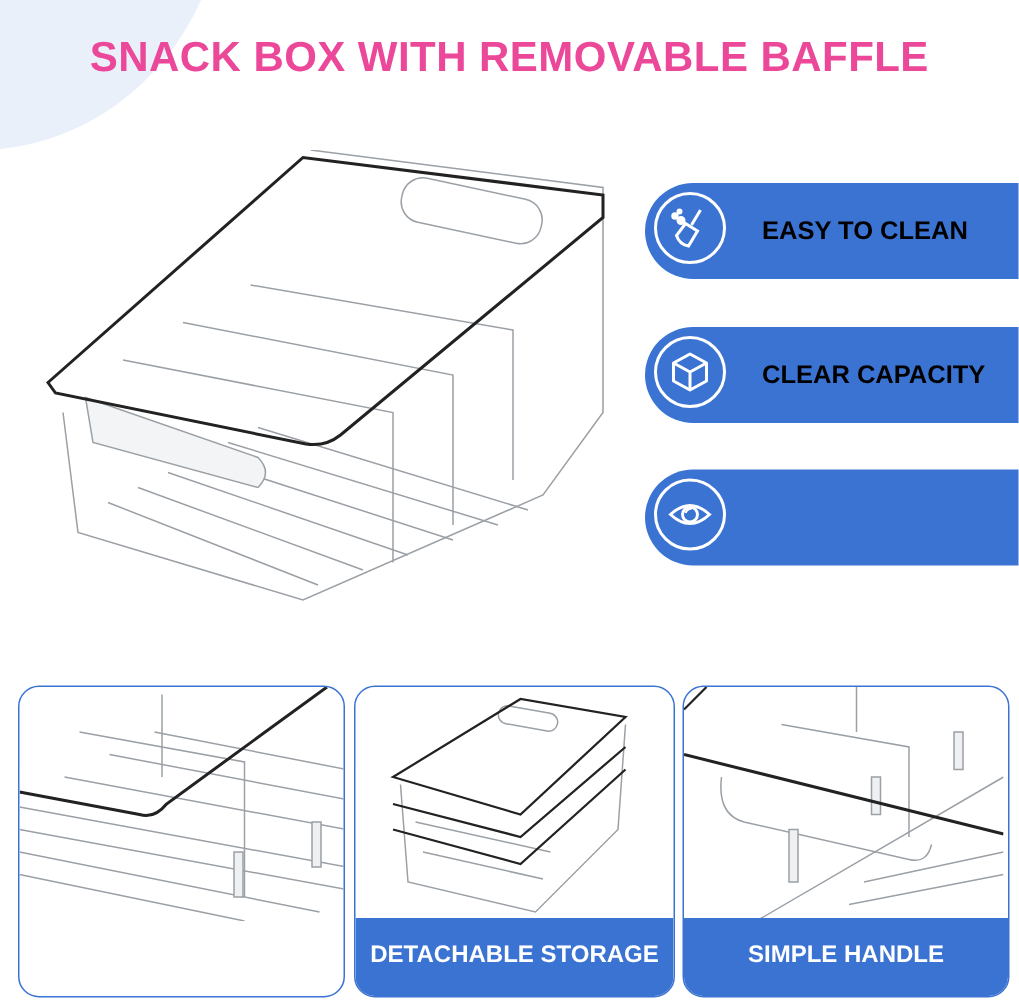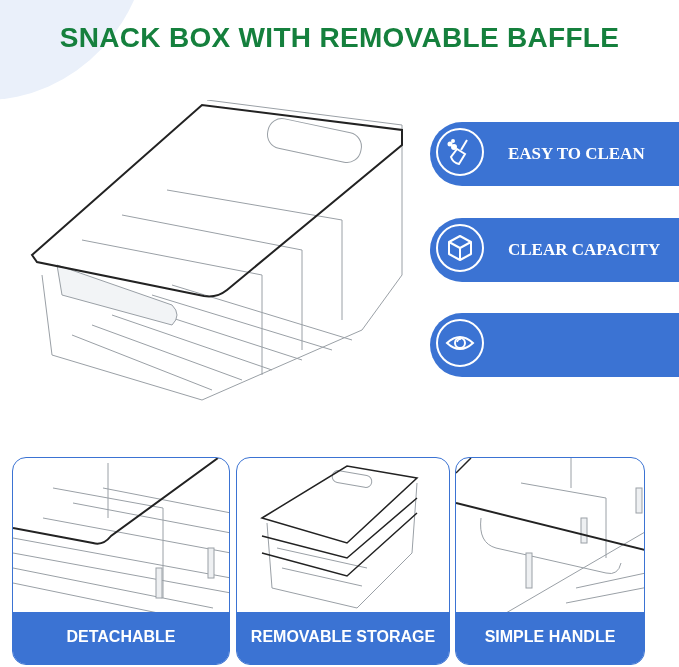--- a/index.html
+++ b/index.html
@@ -1,22 +1,22 @@
 <!DOCTYPE html>
 <html><head>
 <meta charset="utf-8">
 <style>
   html,body{margin:0;padding:0;}
   body{width:679px;height:667px;position:relative;overflow:hidden;background:#ffffff;font-family:"Liberation Sans",sans-serif;}
   .bg-blob{position:absolute;left:-180px;top:-250px;width:330px;height:350px;border-radius:50%;background:#eaf0fa;}
-  .title{position:absolute;left:0;top:22px;width:679px;text-align:center;font-weight:bold;font-size:28px;color:#15803d;letter-spacing:0.3px;transform:scaleX(1.0);}
+  .title{position:absolute;left:0;top:22px;width:679px;text-align:center;font-weight:bold;font-size:28px;color:#ec4899;letter-spacing:0.3px;transform:scaleX(1.0);}
   .hero{position:absolute;left:12px;top:100px;width:400px;height:320px;}
   .pill{position:absolute;left:430px;width:260px;height:64px;background:#3b73d3;border-radius:32px 0 0 32px;}
   .pill .ic{position:absolute;left:6px;top:6px;width:48px;height:48px;border:2.5px solid #fff;border-radius:50%;box-sizing:border-box;display:flex;align-items:center;justify-content:center;}
-  .pill .lbl{position:absolute;left:78px;top:0;line-height:64px;color:#ffffff;font-weight:bold;font-size:17px;white-space:nowrap;font-family:Liberation Serif, serif;}
+  .pill .lbl{position:absolute;left:78px;top:0;line-height:64px;color:#000000;font-weight:bold;font-size:17px;white-space:nowrap;}
   .panel{position:absolute;top:457px;height:208px;border:1.5px solid #3b73d3;border-radius:14px;overflow:hidden;background:#fff;box-sizing:border-box;}
   .panel .img{position:absolute;left:0;top:0;right:0;height:156px;}
   .panel .band{position:absolute;left:0;right:0;bottom:0;height:52px;background:#3b73d3;color:#fff;font-weight:bold;font-size:16px;text-align:center;line-height:50px;white-space:nowrap;}
 </style>
 </head>
 <body>
 
 <div class="bg-blob"></div>
 
 <div class="title">SNACK BOX WITH REMOVABLE BAFFLE</div>
@@ -77,40 +77,39 @@
   <svg class="img" viewBox="0 0 218 156" preserveAspectRatio="none">
     <g fill="none" stroke="#9aa0a6" stroke-width="1">
       <path d="M0 80 L218 120 M0 95 L218 135 M0 110 L200 150 M0 125 L150 156 M30 60 L218 95 M60 45 L218 75 M90 30 L218 55"></path>
       <path d="M40 30 L150 50 L150 140"></path>
         <path d="M95 5 L95 60"></path>
       <rect x="143" y="110" width="6" height="30" fill="#eef0f2"></rect>
         <rect x="195" y="90" width="6" height="30" fill="#eef0f2"></rect>
     </g>
     <path d="M0 70 L80 85 Q90 88 98 78 L205 0" fill="none" stroke="#222" stroke-width="2"></path>
   </svg>
-  <div class="band">DETACHABLE</div>
 </div>
 
 <div class="panel" style="left:236px;width:214px">
   <svg class="img" viewBox="0 0 214 156" preserveAspectRatio="none">
     <g fill="none" stroke="#9aa0a6" stroke-width="1">
       <path d="M30 65 L35 130 L120 150 L175 95 L180 25"></path>
       <path d="M40 90 L130 110 M45 110 L125 128"></path>
       <rect x="95" y="15" width="40" height="12" rx="6" transform="rotate(10 115 21)"></rect>
     </g>
     <g fill="none" stroke="#222" stroke-width="1.5">
       <path d="M25 60 L110 8 L180 20 L110 85 Z"></path>
       <path d="M25 78 L110 100 L180 40"></path>
       <path d="M25 95 L110 118 L180 55"></path>
     </g>
   </svg>
-  <div class="band">REMOVABLE STORAGE</div>
+  <div class="band">DETACHABLE STORAGE</div>
 </div>
 
-<div class="panel" style="left:455px;width:190px">
+<div class="panel" style="left:455px;width:218px">
   <svg class="img" viewBox="0 0 213 156" preserveAspectRatio="none">
     <g fill="none" stroke="#9aa0a6" stroke-width="1">
       <path d="M25 60 Q22 85 40 90 L150 115 Q162 118 165 105"></path>
       <path d="M65 25 L150 40 L150 100"></path>
         <path d="M115 0 L115 30"></path>
       <path d="M50 155 L213 60 M120 130 L213 110 M110 145 L213 125"></path>
       <rect x="125" y="60" width="6" height="25" fill="#eef0f2"></rect>
         <rect x="180" y="30" width="6" height="25" fill="#eef0f2"></rect>
       <rect x="70" y="95" width="6" height="35" fill="#eef0f2"></rect>
     </g>

